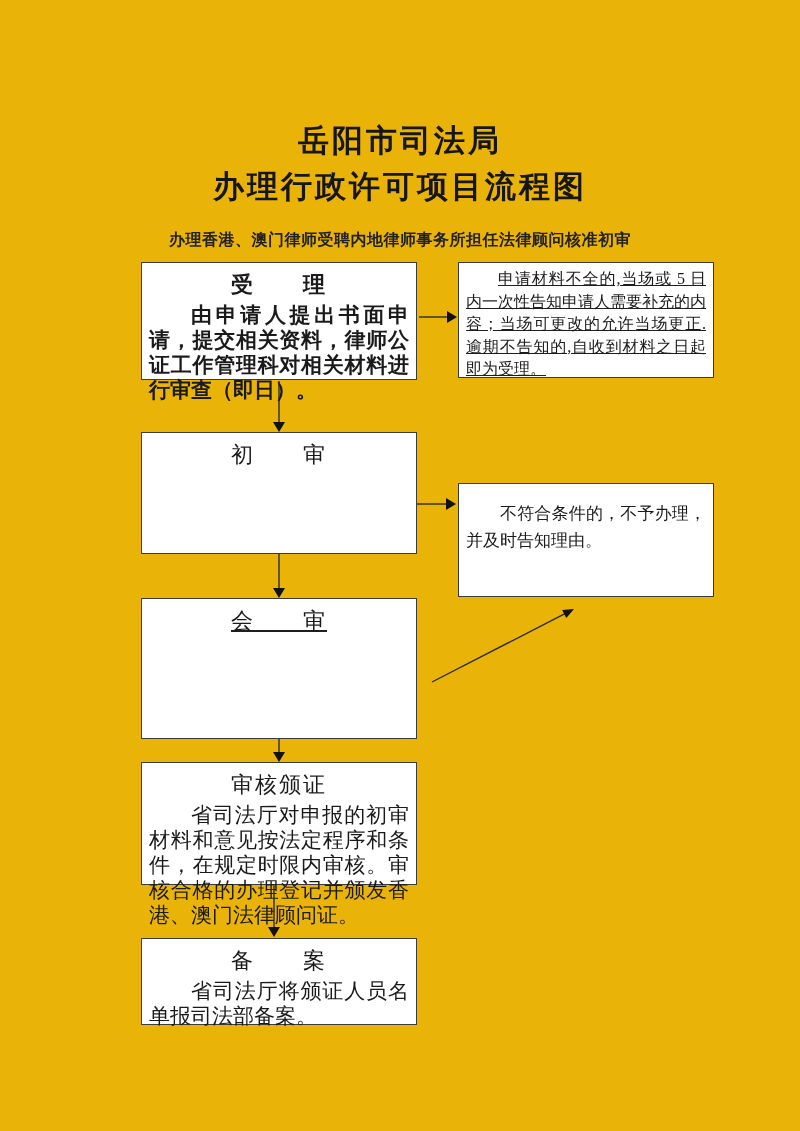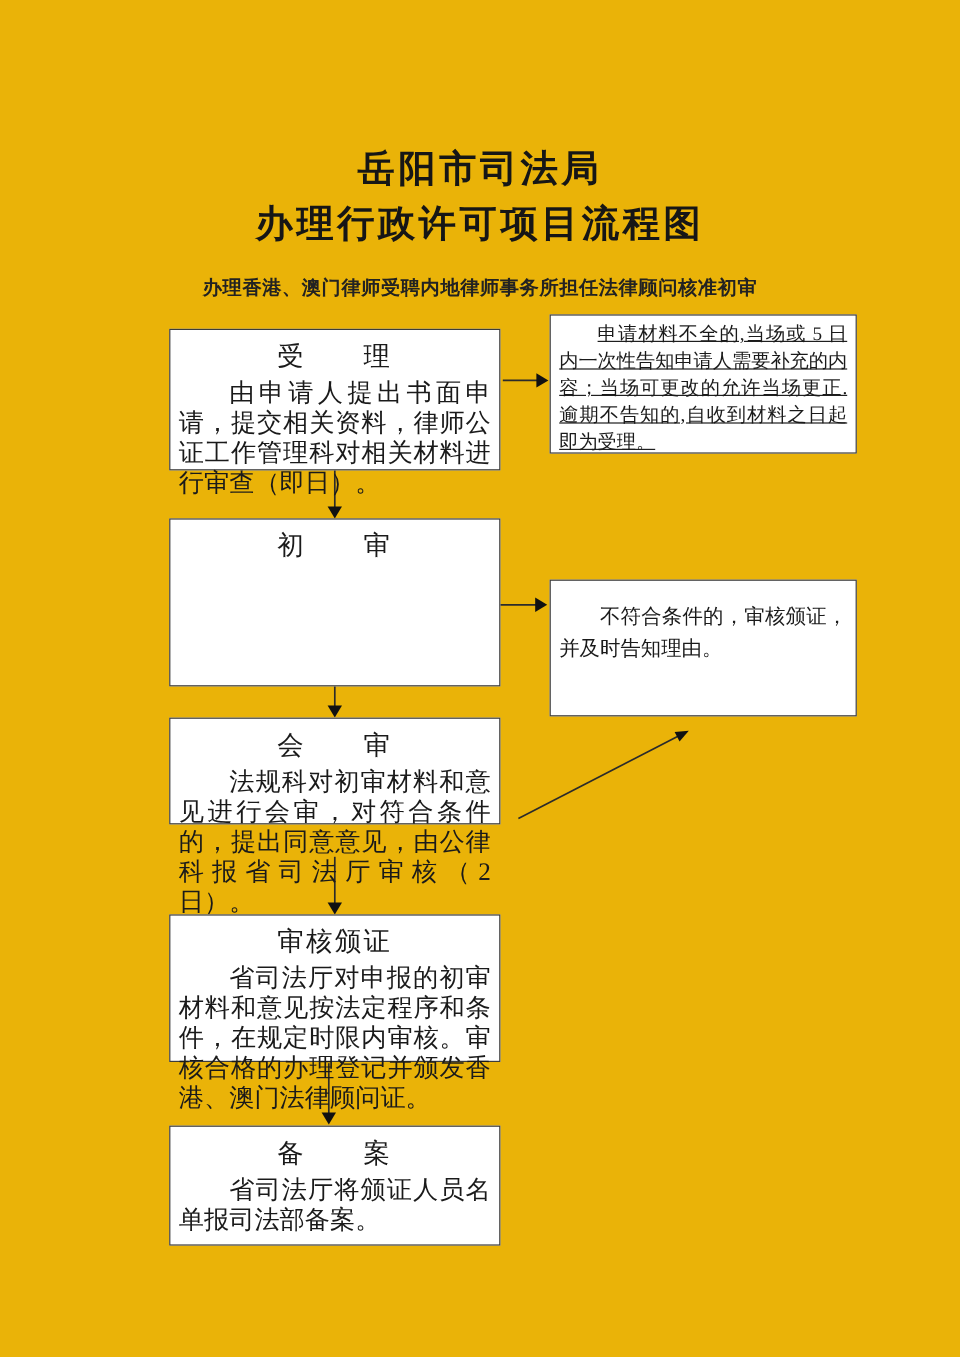--- a/index.html
+++ b/index.html
@@ -33,25 +33,25 @@
     font-weight:bold;
   }
   .box{
     position:absolute;
     box-sizing:border-box;
     background:#ffffff;
     border:1px solid #3c3c3c;
   }
   .step{left:141px;width:276px;}
   .note{left:458px;width:256px;}
-  #b1{top:274px;height:118px;}
-  #b2{top:432px;height:140px;}
-  #b3{top:598px;height:89px;}
+  #b1{top:262px;height:118px;font-weight:bold;}
+  #b2{top:432px;height:122px;}
+  #b3{top:598px;height:141px;text-decoration:underline;}
   #b4{top:762px;height:123px;}
-  #b5{top:938px;height:100px;}
+  #b5{top:938px;height:87px;}
   #r1{top:262px;height:116px;text-decoration:underline;}
   #r2{top:483px;height:114px;}
   .box-title{
     text-align:center;
     font-size:22px;
     letter-spacing:2px;
     margin-top:7px;
     color:#1a1a1a;
     white-space:pre;
   }
@@ -126,34 +126,33 @@
     <div class="box-title">受　　理</div>
     <div class="box-body">由申请人提出书面申请，提交相关资料，律师公证工作管理科对相关材料进行审查（即日）。</div>
   </div>
 
   <div class="box step" id="b2">
     <div class="box-title">初　　审</div>
   </div>
 
   <div class="box step" id="b3">
     <div class="box-title">会　　审</div>
-    <div class="box-body">法规科对初审材料和意见进行会审，对符合条件的，提出同意意见，由公律科报省司法厅审核（2 日）。</div>
   </div>
 
   <div class="box step" id="b4">
     <div class="box-title">审核颁证</div>
     <div class="box-body">省司法厅对申报的初审材料和意见按法定程序和条件，在规定时限内审核。审核合格的办理登记并颁发香港、澳门法律顾问证。</div>
   </div>
 
   <div class="box step" id="b5">
     <div class="box-title">备　　案</div>
     <div class="box-body">省司法厅将颁证人员名单报司法部备案。</div>
   </div>
 
   <div class="box note" id="r1">
     <div class="box-body">申请材料不全的,当场或 5 日内一次性告知申请人需要补充的内容；当场可更改的允许当场更正.逾期不告知的,自收到材料之日起即为受理。</div>
   </div>
 
   <div class="box note" id="r2">
-    <div class="box-body">不符合条件的，审核颁证，并及时告知理由。</div>
+    <div class="box-body">不符合条件的，不予办理，并及时告知理由。</div>
   </div>
 
 </div>
 
 </body></html>

